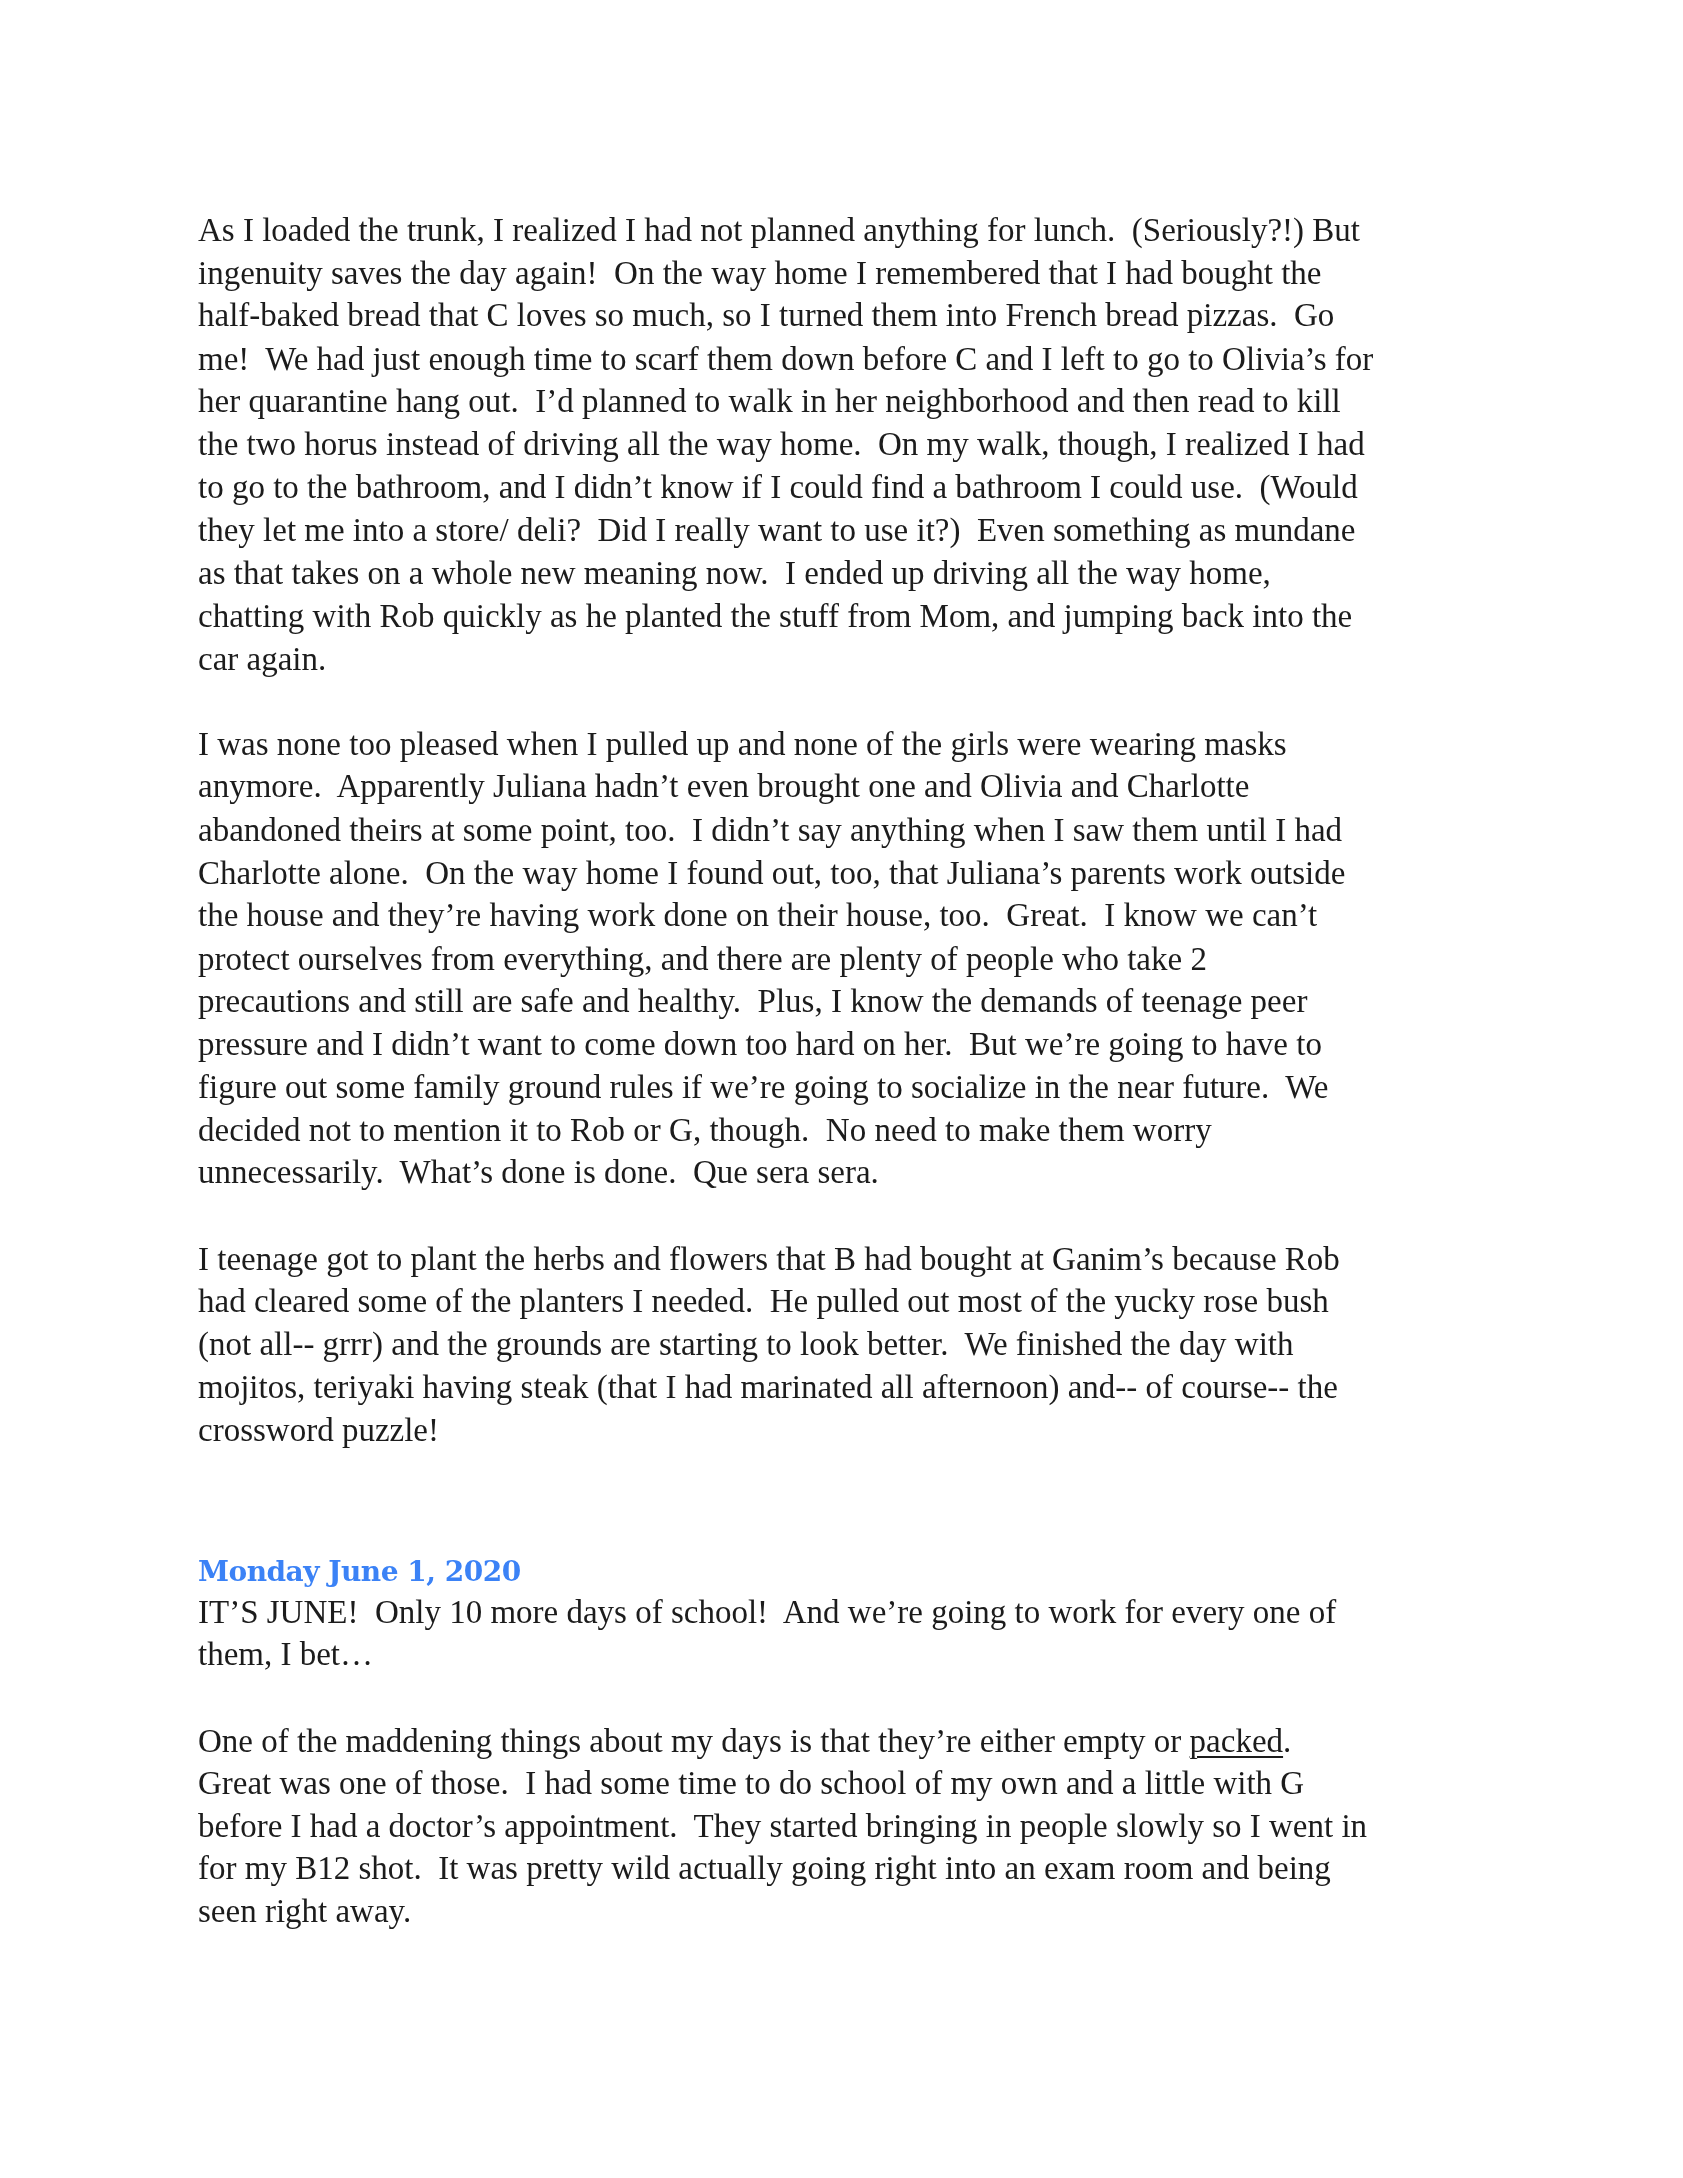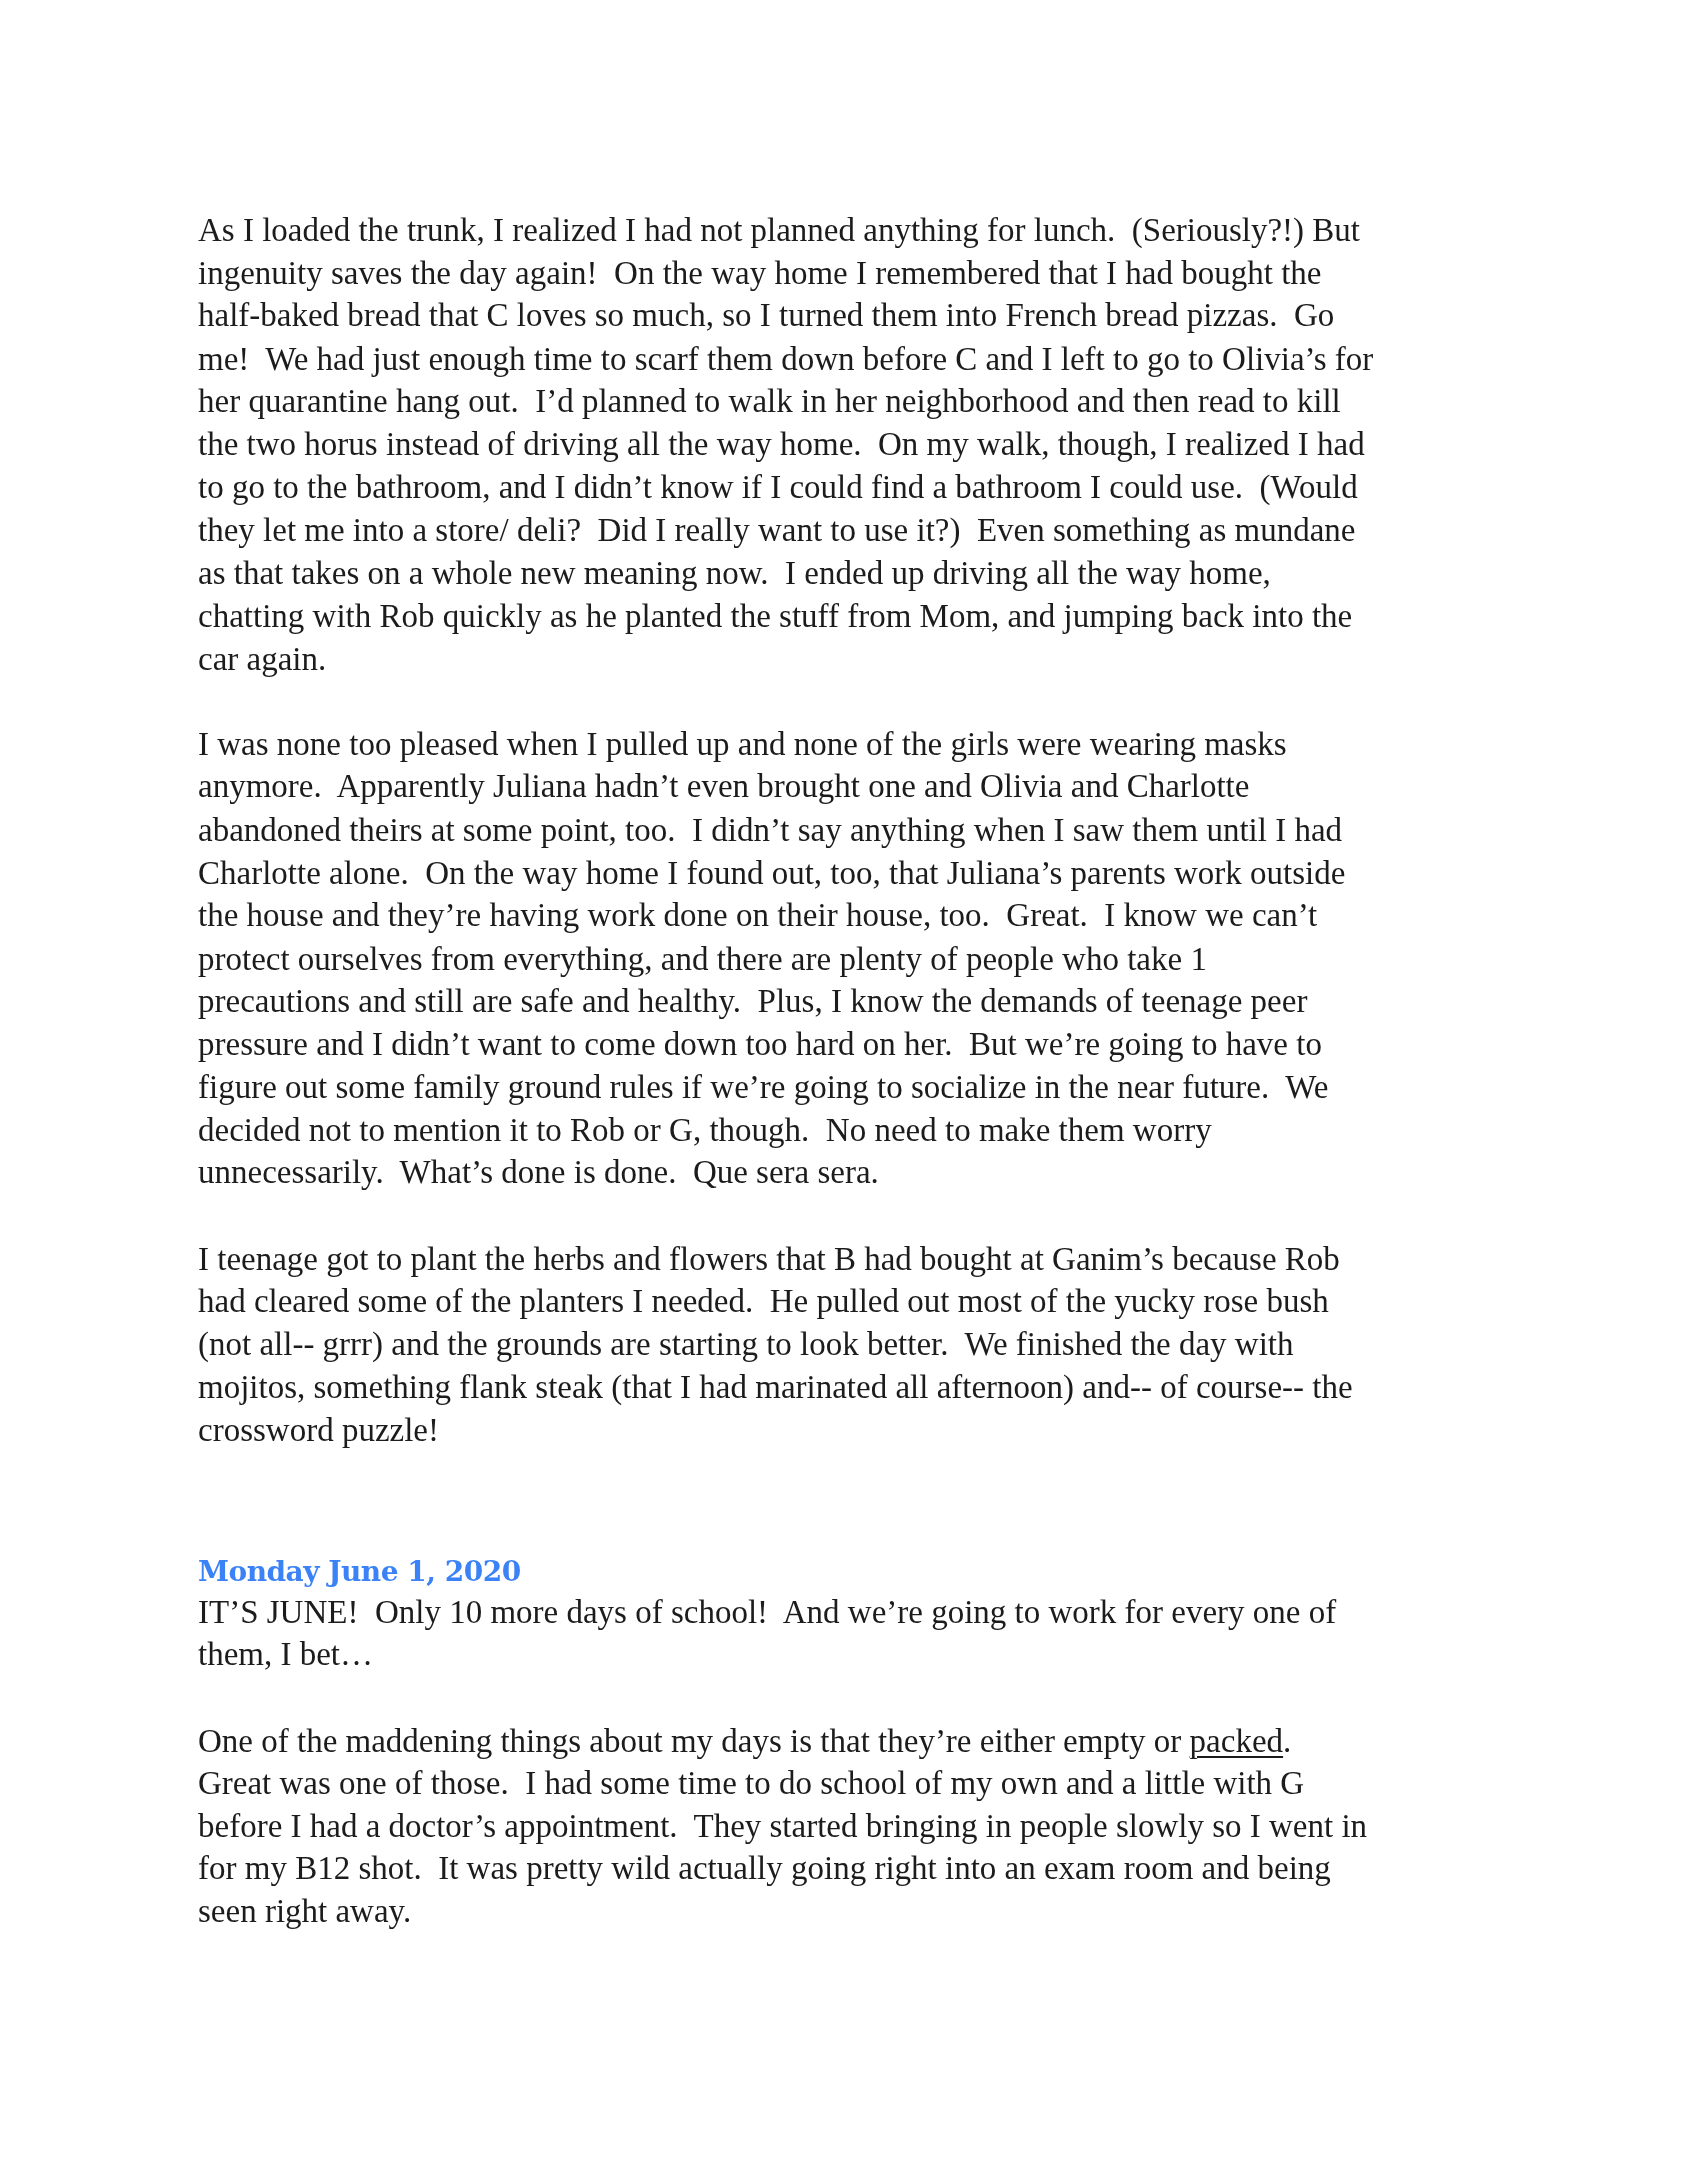--- a/index.html
+++ b/index.html
@@ -62,33 +62,33 @@
     <div class="line" style="top:586px">chatting with Rob quickly as he planted the stuff from Mom, and jumping back into the</div>
     <div class="line" style="top:629px">car again.</div>
   </div>
 
   <div>
     <div class="line" style="top:714px">I was none too pleased when I pulled up and none of the girls were wearing masks</div>
     <div class="line" style="top:756px">anymore.  Apparently Juliana hadn’t even brought one and Olivia and Charlotte</div>
     <div class="line" style="top:800px">abandoned theirs at some point, too.  I didn’t say anything when I saw them until I had</div>
     <div class="line" style="top:843px">Charlotte alone.  On the way home I found out, too, that Juliana’s parents work outside</div>
     <div class="line" style="top:885px">the house and they’re having work done on their house, too.  Great.  I know we can’t</div>
-    <div class="line" style="top:929px">protect ourselves from everything, and there are plenty of people who take 1</div>
+    <div class="line" style="top:929px">protect ourselves from everything, and there are plenty of people who take 2</div>
     <div class="line" style="top:971px">precautions and still are safe and healthy.  Plus, I know the demands of teenage peer</div>
     <div class="line" style="top:1014px">pressure and I didn’t want to come down too hard on her.  But we’re going to have to</div>
     <div class="line" style="top:1057px">figure out some family ground rules if we’re going to socialize in the near future.  We</div>
     <div class="line" style="top:1100px">decided not to mention it to Rob or G, though.  No need to make them worry</div>
     <div class="line" style="top:1142px">unnecessarily.  What’s done is done.  Que sera sera.</div>
   </div>
 
   <div>
     <div class="line" style="top:1229px">I teenage got to plant the herbs and flowers that B had bought at Ganim’s because Rob</div>
     <div class="line" style="top:1271px">had cleared some of the planters I needed.  He pulled out most of the yucky rose bush</div>
     <div class="line" style="top:1314px">(not all-- grrr) and the grounds are starting to look better.  We finished the day with</div>
-    <div class="line" style="top:1357px">mojitos, something flank steak (that I had marinated all afternoon) and-- of course-- the</div>
+    <div class="line" style="top:1357px">mojitos, teriyaki having steak (that I had marinated all afternoon) and-- of course-- the</div>
     <div class="line" style="top:1400px">crossword puzzle!</div>
   </div>
 
   <div class="line heading" style="top:1541px">Monday June 1, 2020</div>
 
   <div>
     <div class="line" style="top:1582px">IT’S JUNE!  Only 10 more days of school!  And we’re going to work for every one of</div>
     <div class="line" style="top:1624px">them, I bet…</div>
   </div>
 

